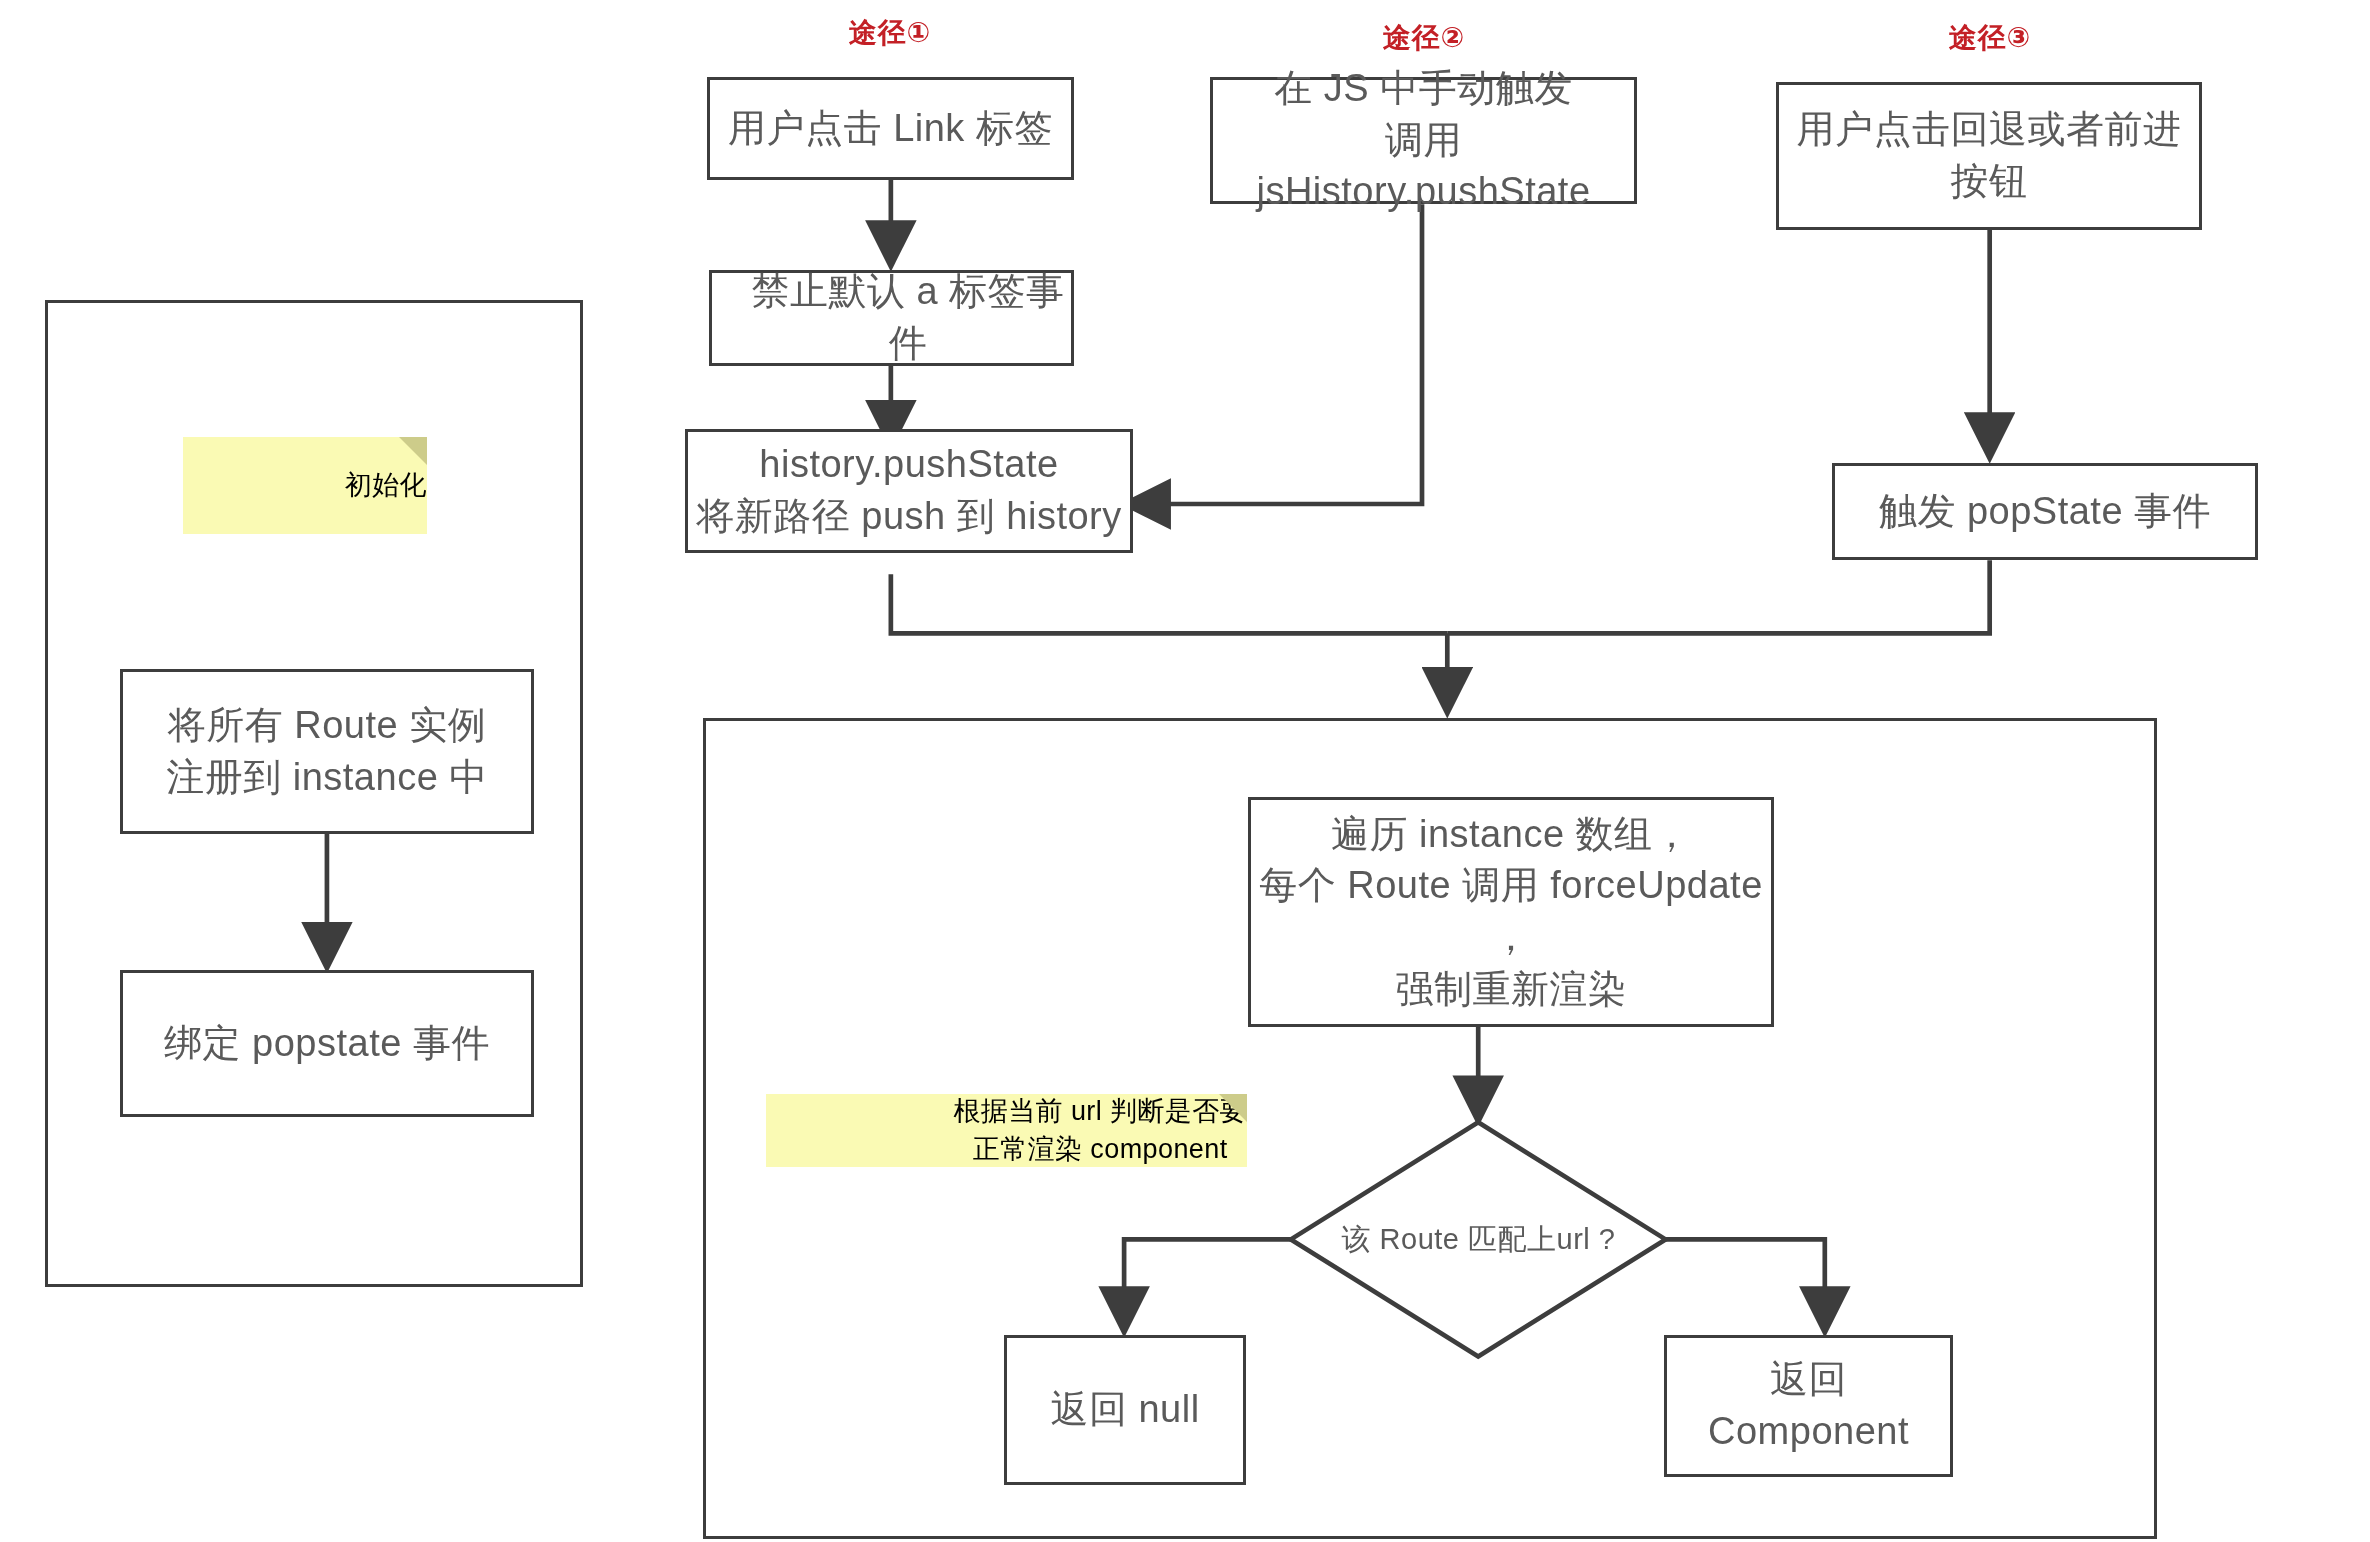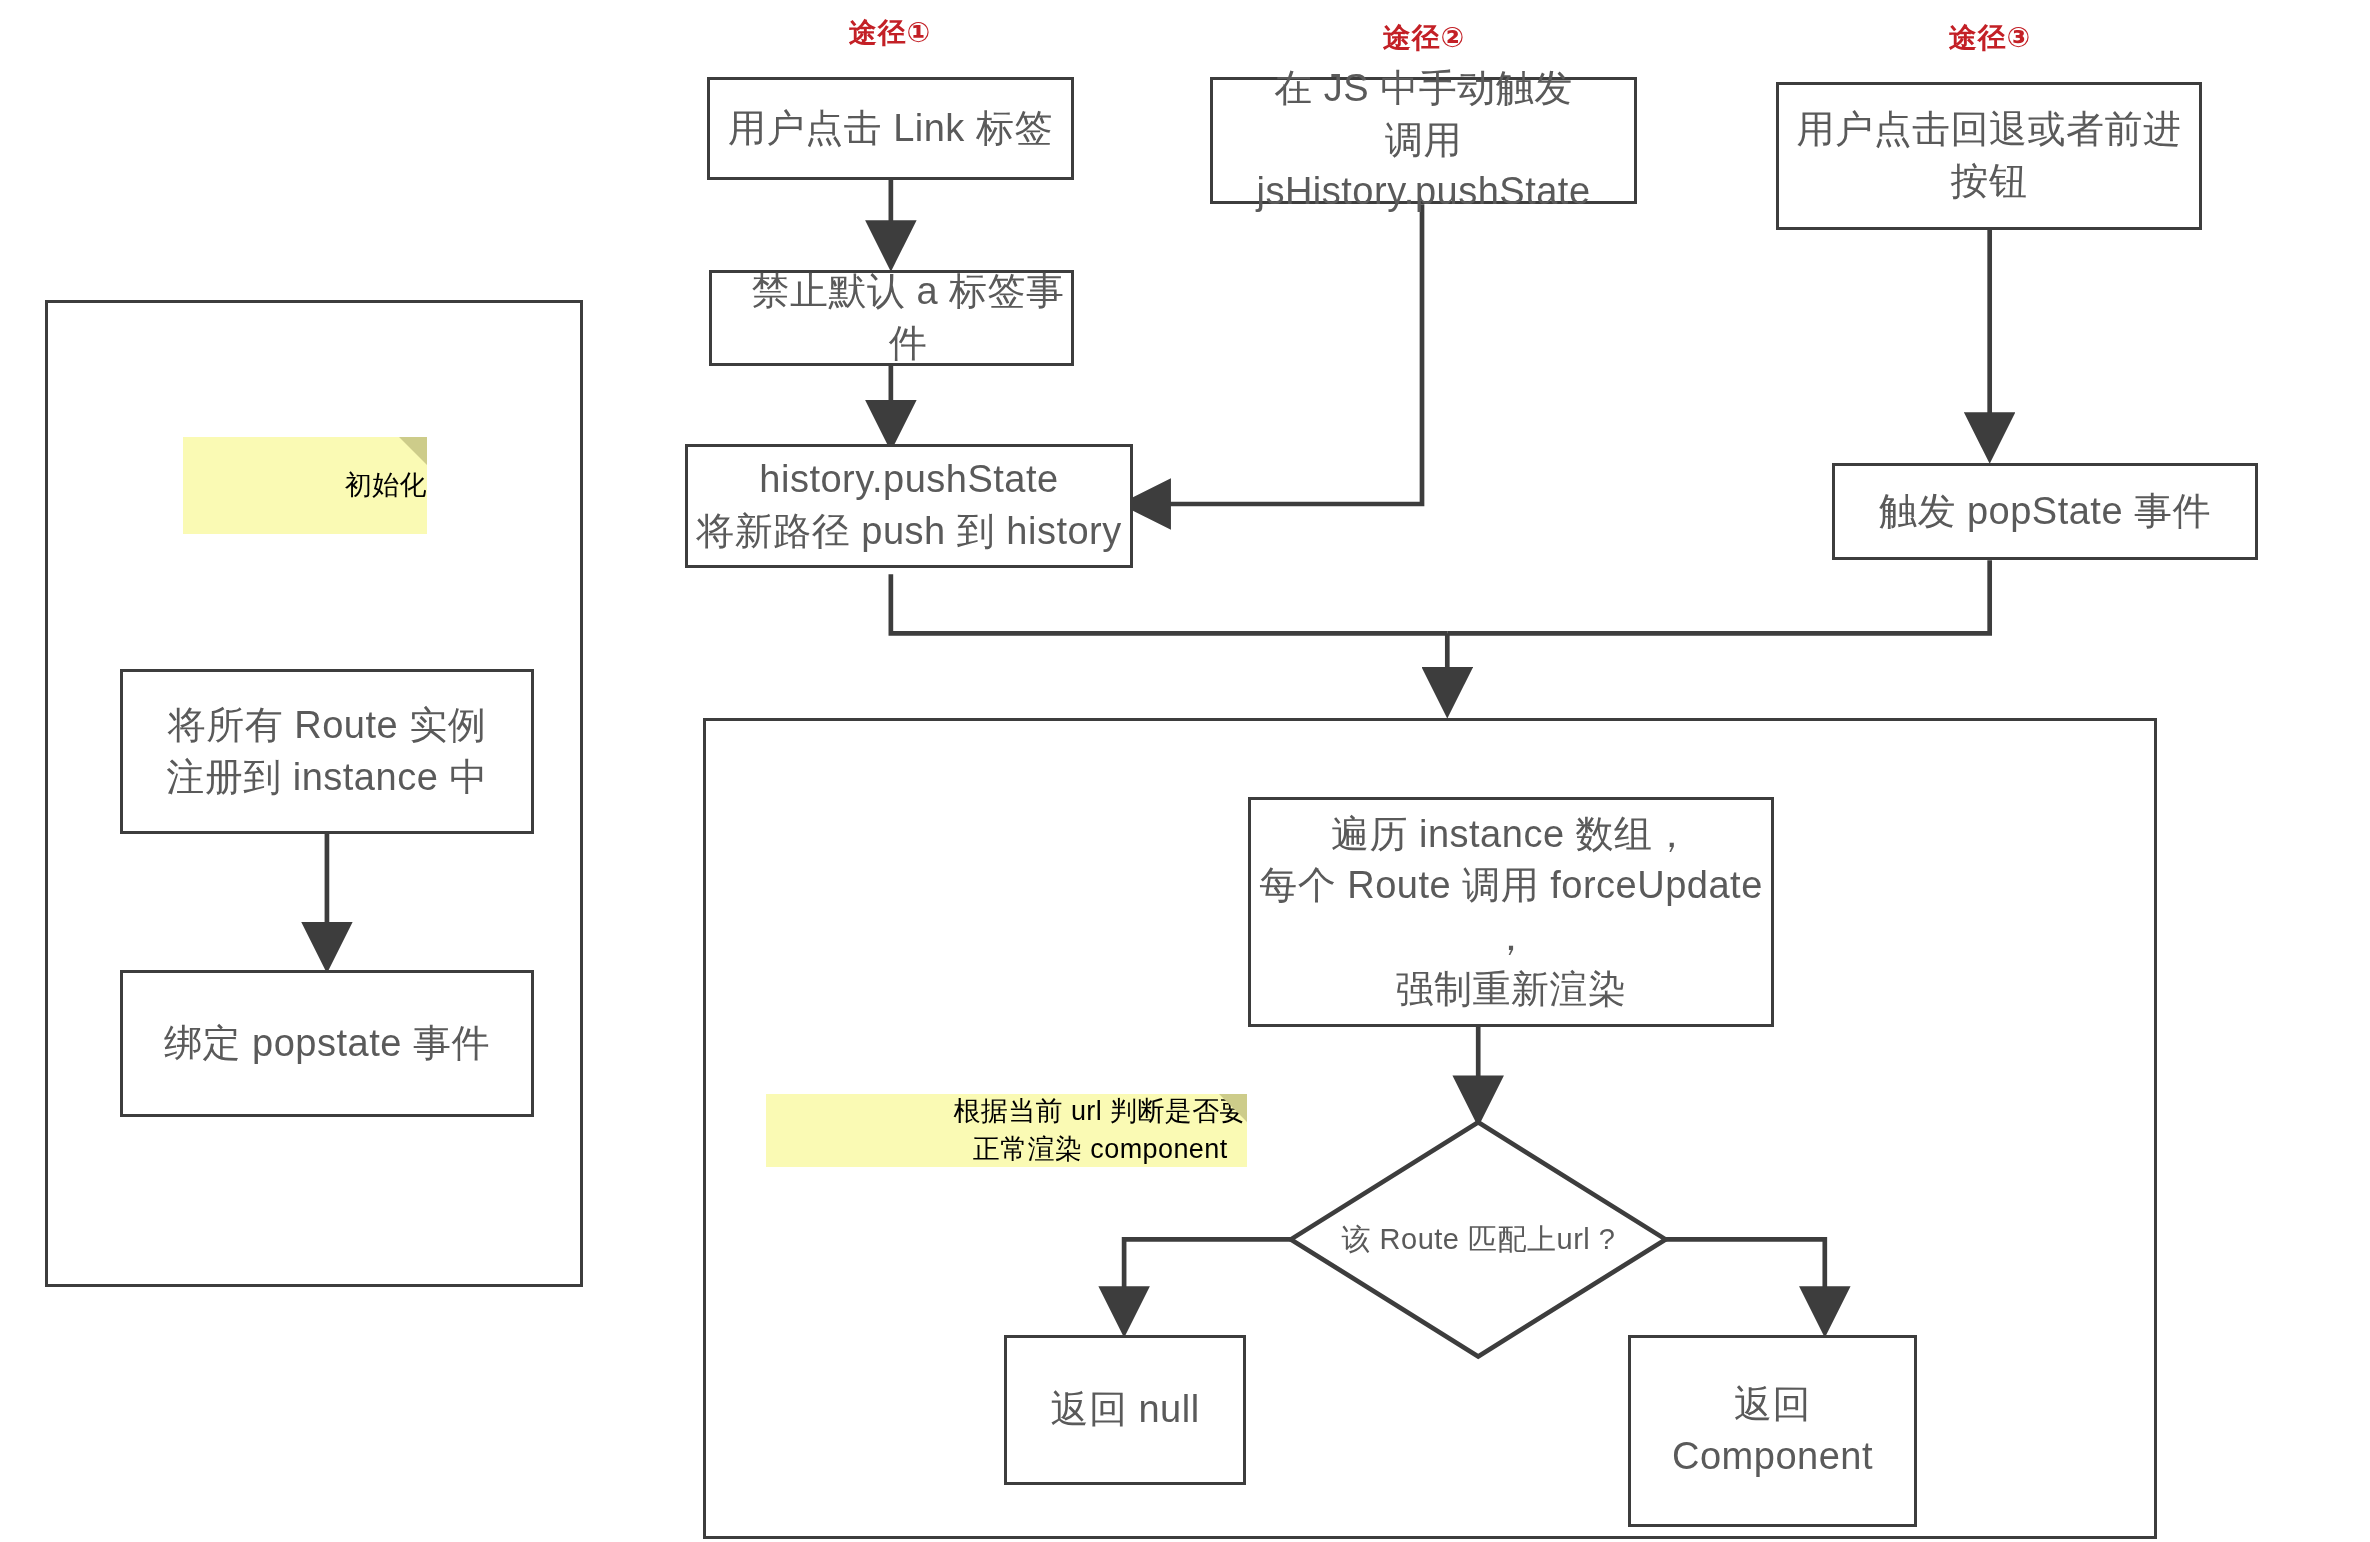--- a/index.html
+++ b/index.html
@@ -124,21 +124,21 @@
       <polygon points="1578,1198 1778,1323 1578,1448 1378,1323" fill="#ffffff" stroke="#3d3d3d" stroke-width="5"></polygon>
     </g>
   </svg>
 
   <div class="path-label" style="left:768px; top:14px; width:244px;">途径①</div>
   <div class="path-label" style="left:1302px; top:19px; width:244px;">途径②</div>
   <div class="path-label" style="left:1868px; top:19px; width:244px;">途径③</div>
 
   <div class="node-box" style="left:707px; top:77px; width:367px; height:103px;">用户点击 Link 标签</div>
   <div class="node-box" style="left:709px; top:270px; width:365px; height:96px;padding-left:33px;">禁止默认 a 标签事件</div>
-  <div class="node-box" style="left:685px; top:444px; width:448px; height:124px;">history.pushState
+  <div class="node-box" style="left:685px; top:429px; width:448px; height:124px;">history.pushState
 将新路径 push 到 history</div>
 
   <div class="node-box" style="left:1210px; top:77px; width:427px; height:127px;">在 JS 中手动触发
 调用 jsHistory.pushState</div>
 
   <div class="node-box" style="left:1776px; top:82px; width:426px; height:148px;">用户点击回退或者前进按钮</div>
   <div class="node-box" style="left:1832px; top:463px; width:426px; height:97px;">触发 popState 事件</div>
 
   <div class="group-box" style="left:45px; top:300px; width:538px; height:987px;"></div>
   <div class="sticky" style="left:183px; top:437px; width:244px; height:97px;">
@@ -153,17 +153,17 @@
   <div class="node-box" style="left:1216px; top:797px; width:526px; height:230px;margin-left:32px;">遍历 instance 数组，
 每个 Route 调用 forceUpdate ，
 强制重新渲染</div>
   <div class="sticky" style="left:766px; top:1064px; width:481px; height:73px;margin-top:30px;">
     <span>根据当前 url 判断是否要
 正常渲染 component</span>
     <span class="fold"></span>
   </div>
   <div class="diamond-label" style="left:1291px; top:1220px; width:375px;">该 Route 匹配上url ?</div>
   <div class="node-box" style="left:1004px; top:1335px; width:242px; height:150px;">返回 null</div>
-  <div class="node-box" style="left:1628px; top:1335px; width:289px; height:192px;">返回
+  <div class="node-box" style="left:1664px; top:1335px; width:289px; height:142px;">返回
 Component</div>
 
 </div>
 
 
 </body></html>

